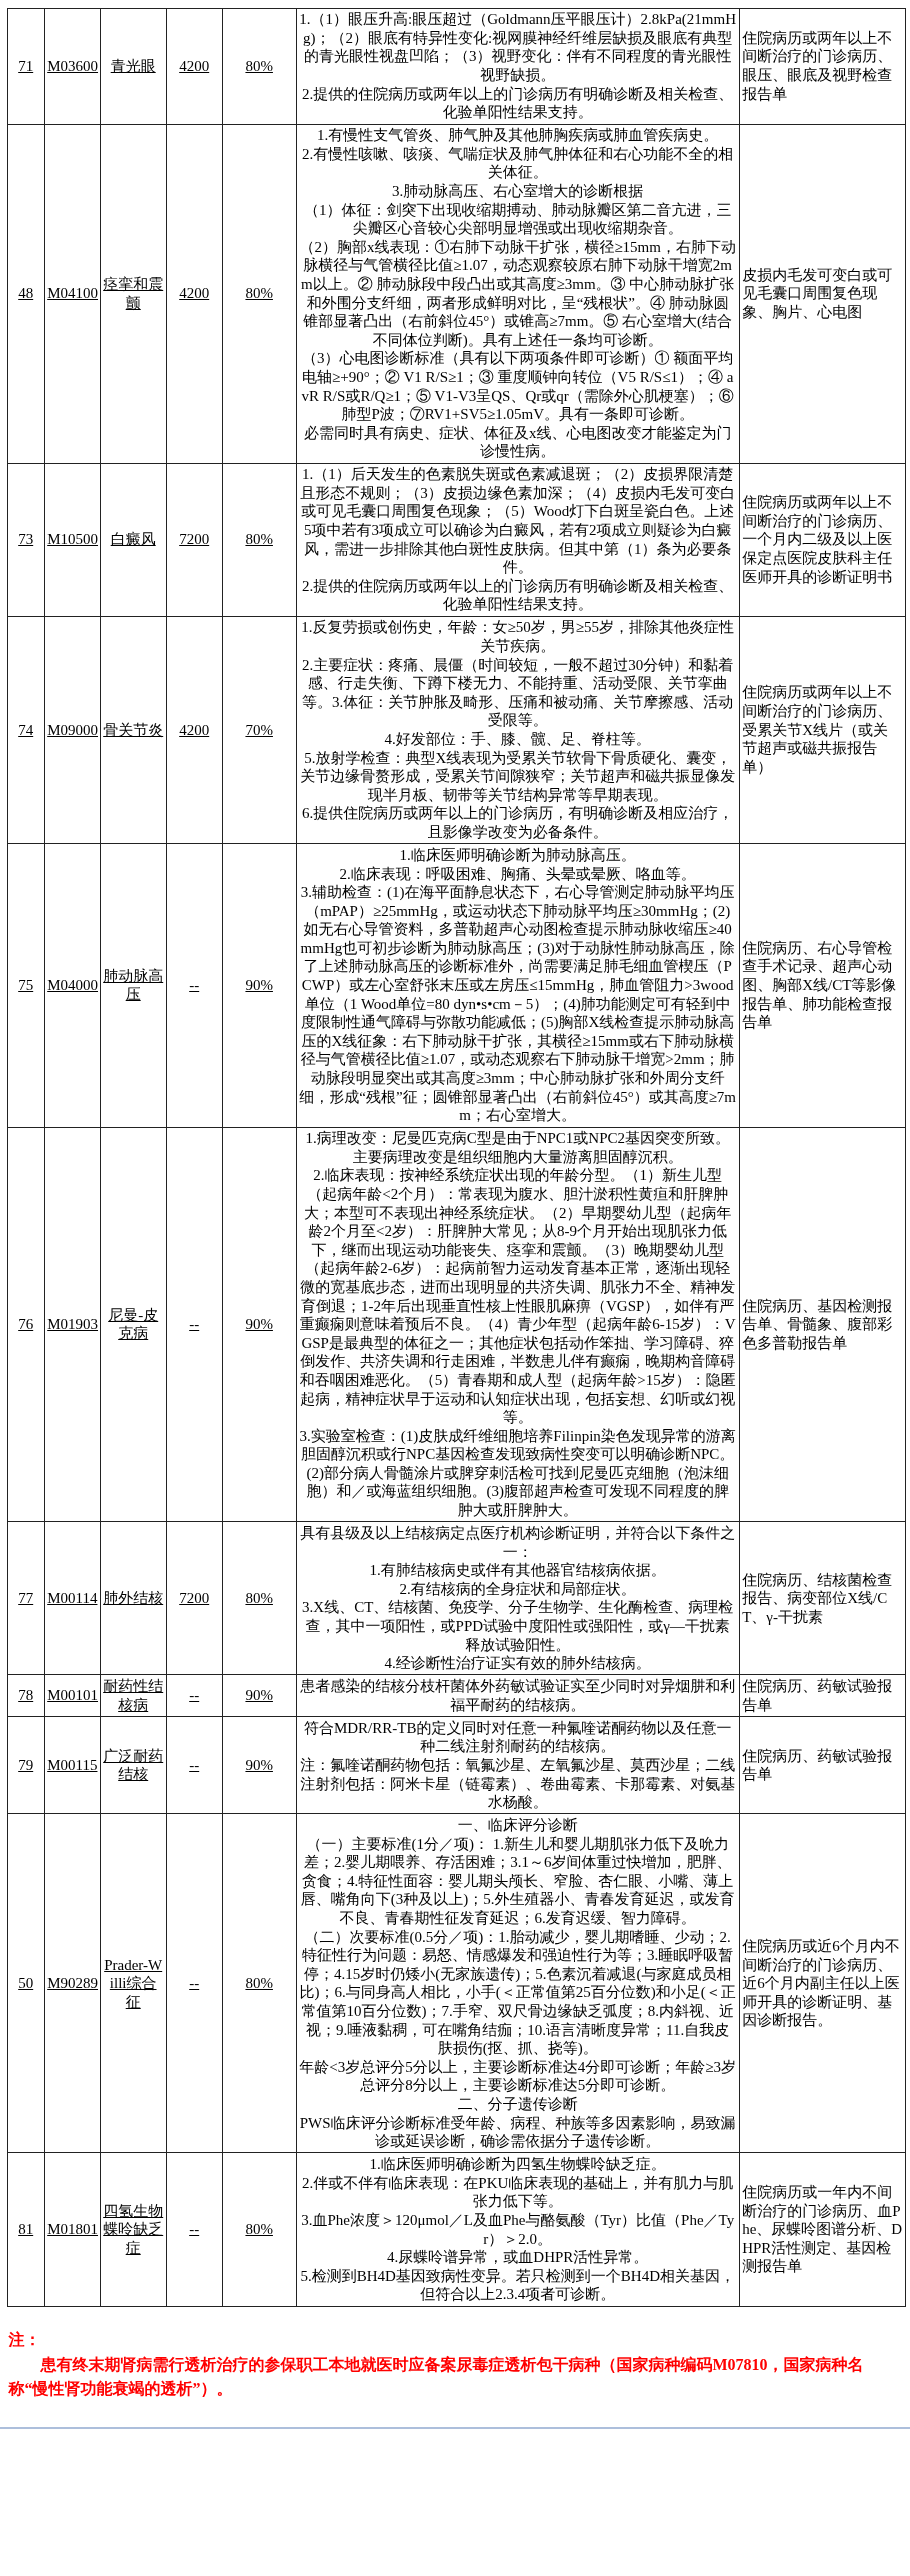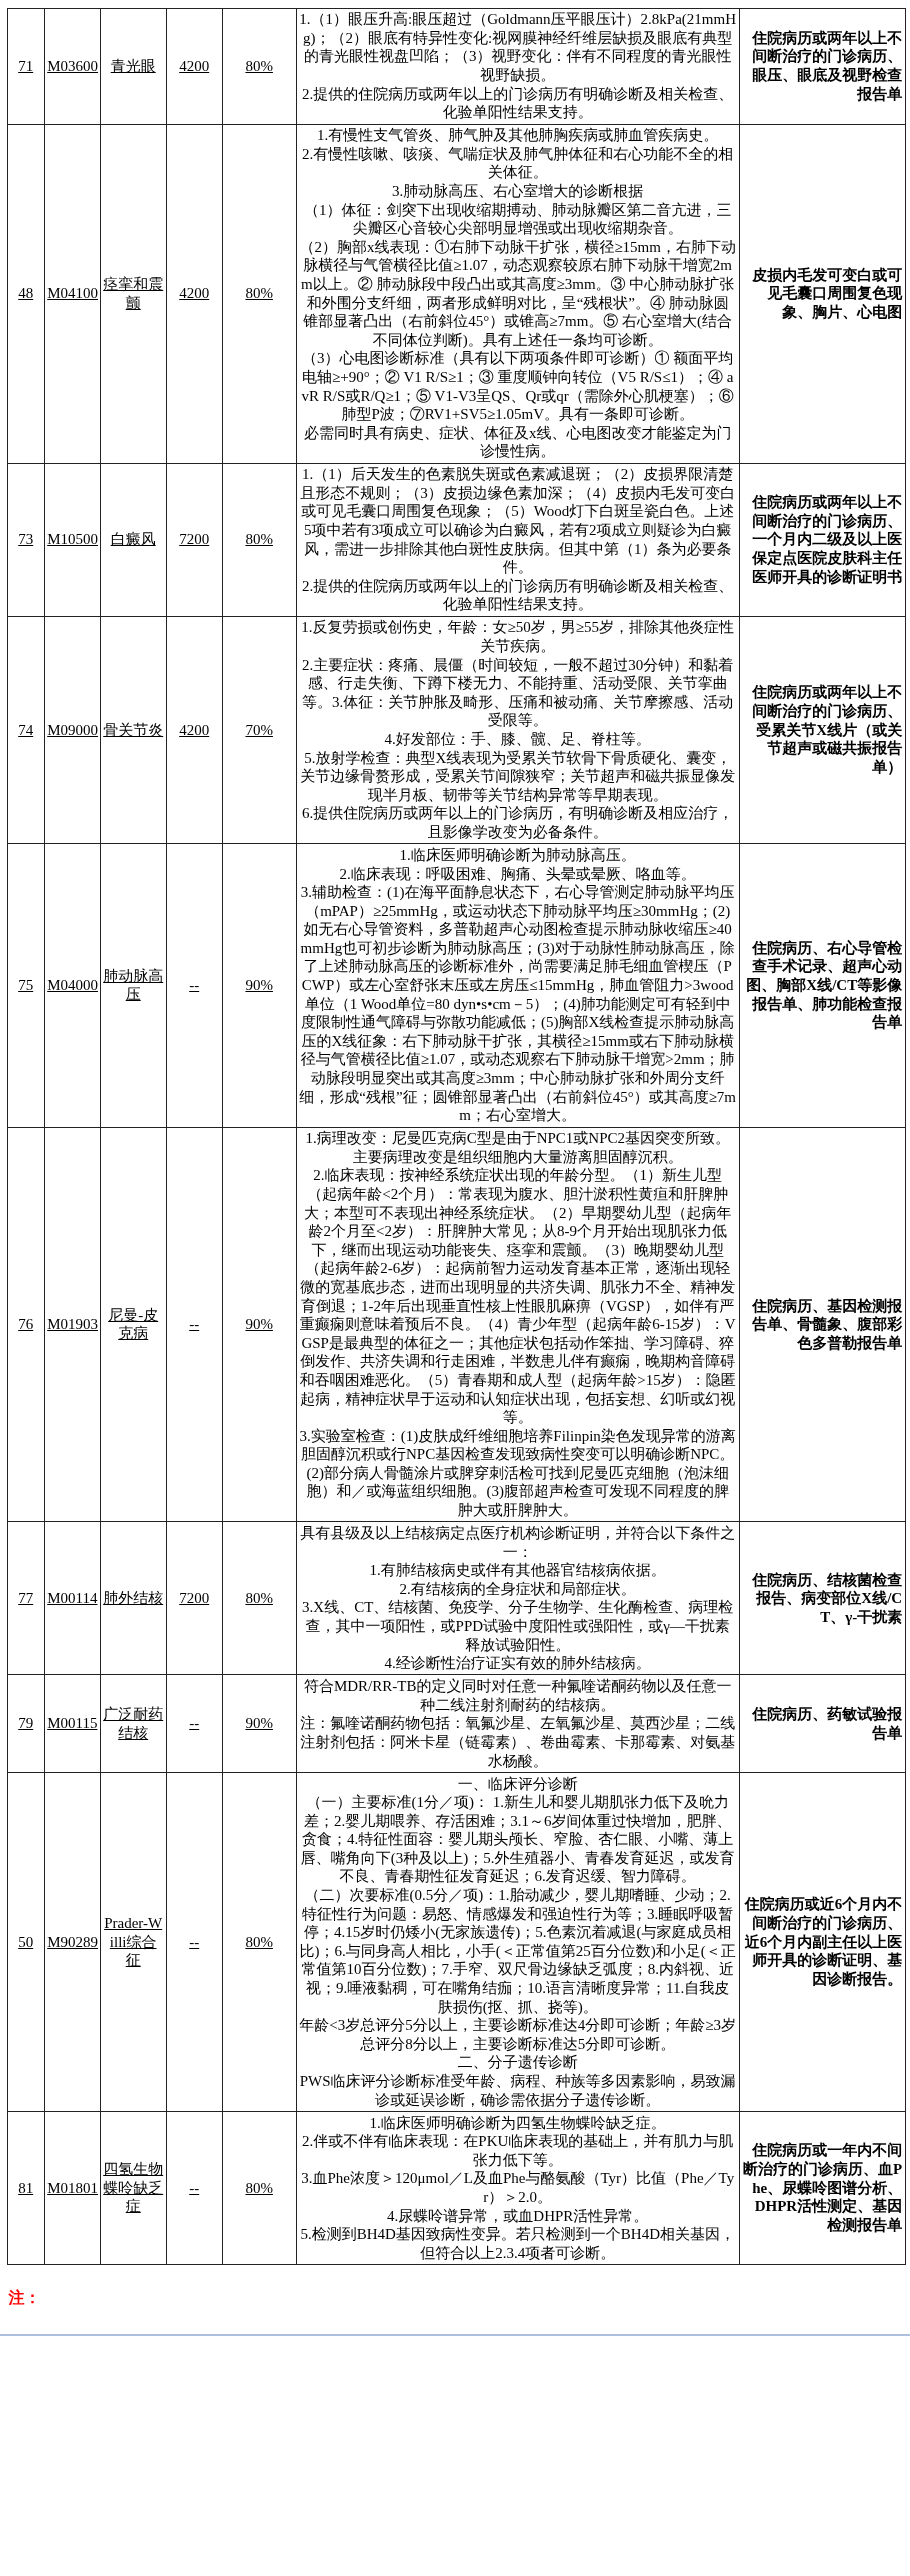--- a/index.html
+++ b/index.html
@@ -5,21 +5,21 @@
   html,body{margin:0;padding:0;background:#ffffff;}
   body{width:910px;font-family:"Liberation Serif","DejaVu Serif",serif;color:#000;}
   .page{position:relative;width:910px;box-sizing:border-box;padding-top:7.6px;}
   table.disease{border-collapse:collapse;table-layout:fixed;width:897px;margin-left:6.7px;
     border:1.7px solid #222;}
   table.disease td{border:1.3px solid #222;font-size:15px;line-height:1.24;
     vertical-align:middle;padding:1.7px 2.5px;box-sizing:border-box;}
   td.c-center{text-align:center;padding:1.7px 1.7px;text-decoration:underline;}
   td.c-name{word-break:break-all;margin-left:16px;}
   td.c-criteria{text-align:center;white-space:pre-wrap;word-break:break-all;padding:1.7px 4.2px;}
-  td.c-materials{text-align:right;white-space:pre-wrap;word-break:break-all;padding:1.7px 4.2px;font-weight:bold;}
+  td.c-materials{text-align:left;white-space:pre-wrap;word-break:break-all;padding:1.7px 4.2px;}
   .note{margin:22px 10px 0 8.4px;color:#ff0000;font-weight:bold;}
   .note-label{font-size:16px;line-height:1.4;}
   .note-text{margin:1.7px 0 0 0;font-size:16px;line-height:1.55;text-indent:2em;}
   .bottom-rule{margin-top:25px;width:910px;border-top:2.5px solid #adbfdc;height:0;}
 </style>
 </head>
 <body>
 
 <div class="page">
 
@@ -111,20 +111,29 @@
           <td class="c-center">7200</td>
           <td class="c-center">80%</td>
           <td class="c-criteria">具有县级及以上结核病定点医疗机构诊断证明，并符合以下条件之一：
 1.有肺结核病史或伴有其他器官结核病依据。
 2.有结核病的全身症状和局部症状。
 3.X线、CT、结核菌、免疫学、分子生物学、生化酶检查、病理检查，其中一项阳性，或PPD试验中度阳性或强阳性，或γ—干扰素释放试验阳性。
 4.经诊断性治疗证实有效的肺外结核病。</td>
           <td class="c-materials">住院病历、结核菌检查报告、病变部位X线/CT、γ-干扰素</td>
         </tr>
         <tr>
+          <td class="c-center">78</td>
+          <td class="c-center">M00101</td>
+          <td class="c-center c-name">耐药性结核病</td>
+          <td class="c-center">--</td>
+          <td class="c-center">90%</td>
+          <td class="c-criteria">患者感染的结核分枝杆菌体外药敏试验证实至少同时对异烟肼和利福平耐药的结核病。</td>
+          <td class="c-materials">住院病历、药敏试验报告单</td>
+        </tr>
+        <tr>
           <td class="c-center">79</td>
           <td class="c-center">M00115</td>
           <td class="c-center c-name">广泛耐药结核</td>
           <td class="c-center">--</td>
           <td class="c-center">90%</td>
           <td class="c-criteria">符合MDR/RR-TB的定义同时对任意一种氟喹诺酮药物以及任意一种二线注射剂耐药的结核病。
 注：氟喹诺酮药物包括：氧氟沙星、左氧氟沙星、莫西沙星；二线注射剂包括：阿米卡星（链霉素）、卷曲霉素、卡那霉素、对氨基水杨酸。</td>
           <td class="c-materials">住院病历、药敏试验报告单</td>
         </tr>
         <tr>
@@ -152,18 +161,19 @@
 3.血Phe浓度＞120μmol／L及血Phe与酪氨酸（Tyr）比值（Phe／Tyr）＞2.0。
 4.尿蝶呤谱异常，或血DHPR活性异常。
 5.检测到BH4D基因致病性变异。若只检测到一个BH4D相关基因，但符合以上2.3.4项者可诊断。</td>
           <td class="c-materials">住院病历或一年内不间断治疗的门诊病历、血Phe、尿蝶呤图谱分析、DHPR活性测定、基因检测报告单</td>
         </tr>
       </tbody>
   </table>
 
   <div class="note">
     <div class="note-label">注：</div>
+    <p class="note-text">患有终末期肾病需行透析治疗的参保职工本地就医时应备案尿毒症透析包干病种（国家病种编码M07810，国家病种名称“慢性肾功能衰竭的透析”）。</p>
   </div>
 
   <div class="bottom-rule"></div>
 
 </div>
 
 
 </body></html>

